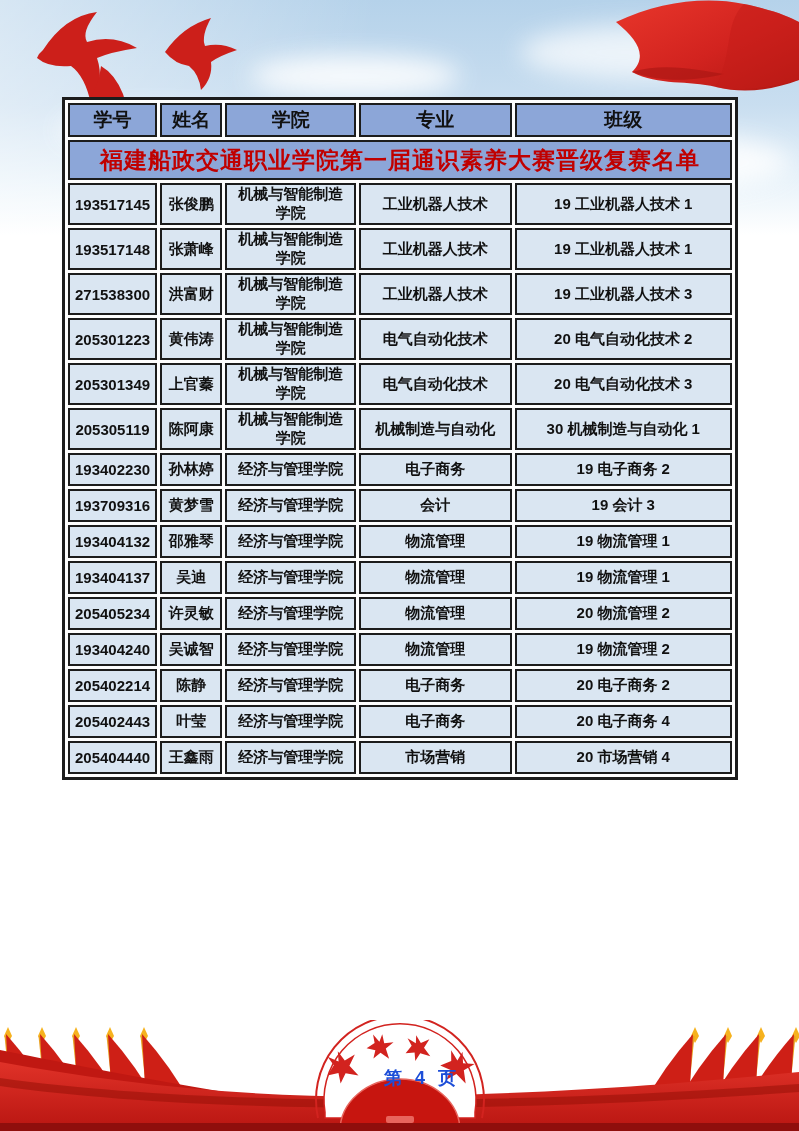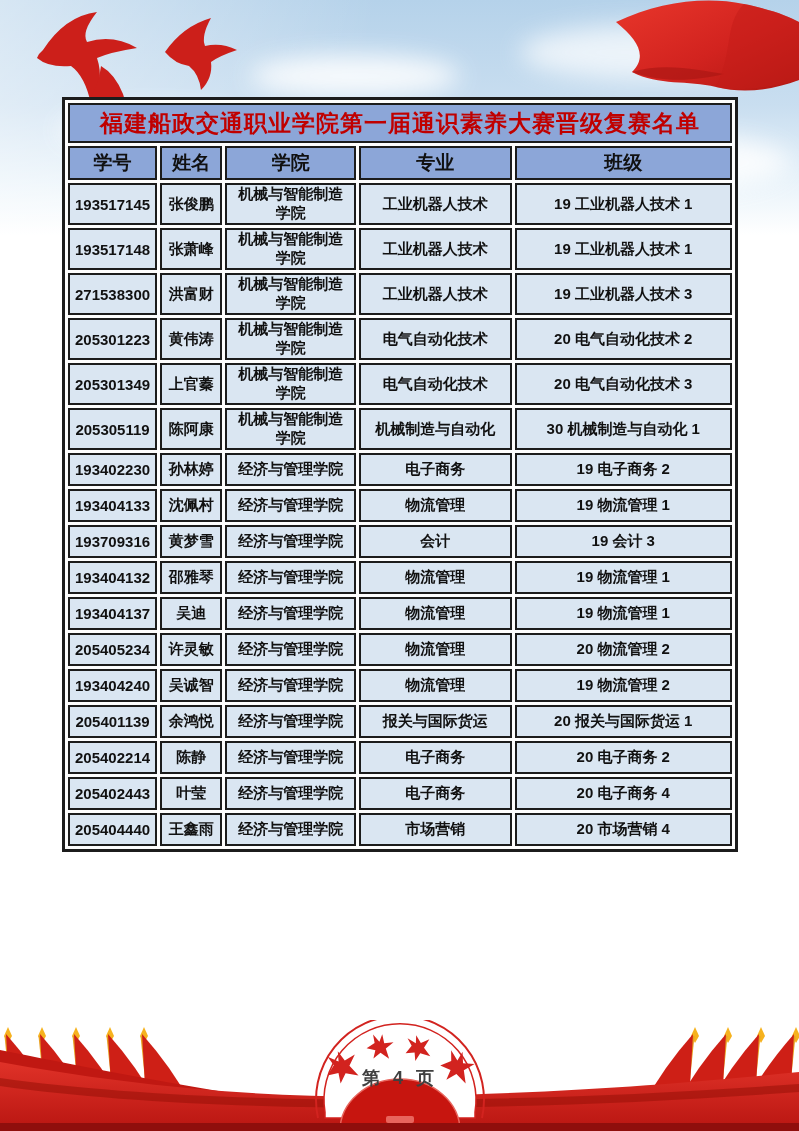--- a/index.html
+++ b/index.html
@@ -25,22 +25,22 @@
   table.roster { position:absolute; left:62px; top:97px; width:676px;
                  border-collapse:separate; border-spacing:3px;
                  border:3px solid #1C1C1C; background:#fdfdfd; }
   table.roster th, table.roster td { border:2px solid #1C1C1C; font-weight:bold; text-align:center; vertical-align:middle; }
   th.title-cell { background:#8CA6D8; color:#C00000; font-size:23px; height:40px; letter-spacing:1px; }
   th.col-cell   { background:#8CA6D8; color:#111111; font-size:19px; height:34px; }
   table.roster td { background:#DAE6F2; color:#111111; font-size:15px; height:33px; padding:0 5px; }
 
   
   .footer-deco { position:absolute; left:0; bottom:0; width:799px; height:111px; }
-  .page-num { position:absolute; left:340px; top:1066px; width:120px; text-align:center;
-              font-size:18px; font-weight:bold; color:#404040; letter-spacing:4px; z-index:5; }
+  .page-num { position:absolute; left:340px; top:1066px; width:120px; text-align:right;
+              font-size:18px; font-weight:bold; color:#1d4ed8; letter-spacing:4px; z-index:5; }
 </style>
 </head>
 <body>
 
 <div class="page">
 
   <div class="sky">
     <div class="cloud c1"></div>
     <div class="cloud c2"></div>
     <div class="cloud c3"></div>
@@ -71,29 +71,29 @@
   <table class="roster">
     <colgroup>
       <col style="width:13.3%">
         <col style="width:9.6%">
         <col style="width:20.1%">
         <col style="width:23.5%">
         <col style="width:33.5%">
     </colgroup>
     <thead>
       <tr>
-        <th class="title-cell" colspan="5">福建船政交通职业学院第一届通识素养大赛晋级复赛名单</th>
-      </tr>
-      <tr>
         <th class="col-cell">学号</th>
         <th class="col-cell">姓名</th>
         <th class="col-cell">学院</th>
         <th class="col-cell">专业</th>
         <th class="col-cell">班级</th>
       </tr>
+      <tr>
+        <th class="title-cell" colspan="5">福建船政交通职业学院第一届通识素养大赛晋级复赛名单</th>
+      </tr>
     </thead>
     <tbody id="roster-body">
         <tr>
           <td>193517145</td>
           <td>张俊鹏</td>
           <td>机械与智能制造学院</td>
           <td>工业机器人技术</td>
           <td>19 工业机器人技术 1</td>
         </tr>
         <tr>
@@ -132,27 +132,20 @@
           <td>30 机械制造与自动化 1</td>
         </tr>
         <tr>
           <td>193402230</td>
           <td>孙林婷</td>
           <td>经济与管理学院</td>
           <td>电子商务</td>
           <td>19 电子商务 2</td>
         </tr>
         <tr>
-          <td>193404133</td>
-          <td>沈佩村</td>
-          <td>经济与管理学院</td>
-          <td>物流管理</td>
-          <td>19 物流管理 1</td>
-        </tr>
-        <tr>
           <td>193709316</td>
           <td>黄梦雪</td>
           <td>经济与管理学院</td>
           <td>会计</td>
           <td>19 会计 3</td>
         </tr>
         <tr>
           <td>193404132</td>
           <td>邵雅琴</td>
           <td>经济与管理学院</td>
@@ -172,27 +165,20 @@
           <td>经济与管理学院</td>
           <td>物流管理</td>
           <td>20 物流管理 2</td>
         </tr>
         <tr>
           <td>193404240</td>
           <td>吴诚智</td>
           <td>经济与管理学院</td>
           <td>物流管理</td>
           <td>19 物流管理 2</td>
-        </tr>
-        <tr>
-          <td>205401139</td>
-          <td>余鸿悦</td>
-          <td>经济与管理学院</td>
-          <td>报关与国际货运</td>
-          <td>20 报关与国际货运 1</td>
         </tr>
         <tr>
           <td>205402214</td>
           <td>陈静</td>
           <td>经济与管理学院</td>
           <td>电子商务</td>
           <td>20 电子商务 2</td>
         </tr>
         <tr>
           <td>205402443</td>

